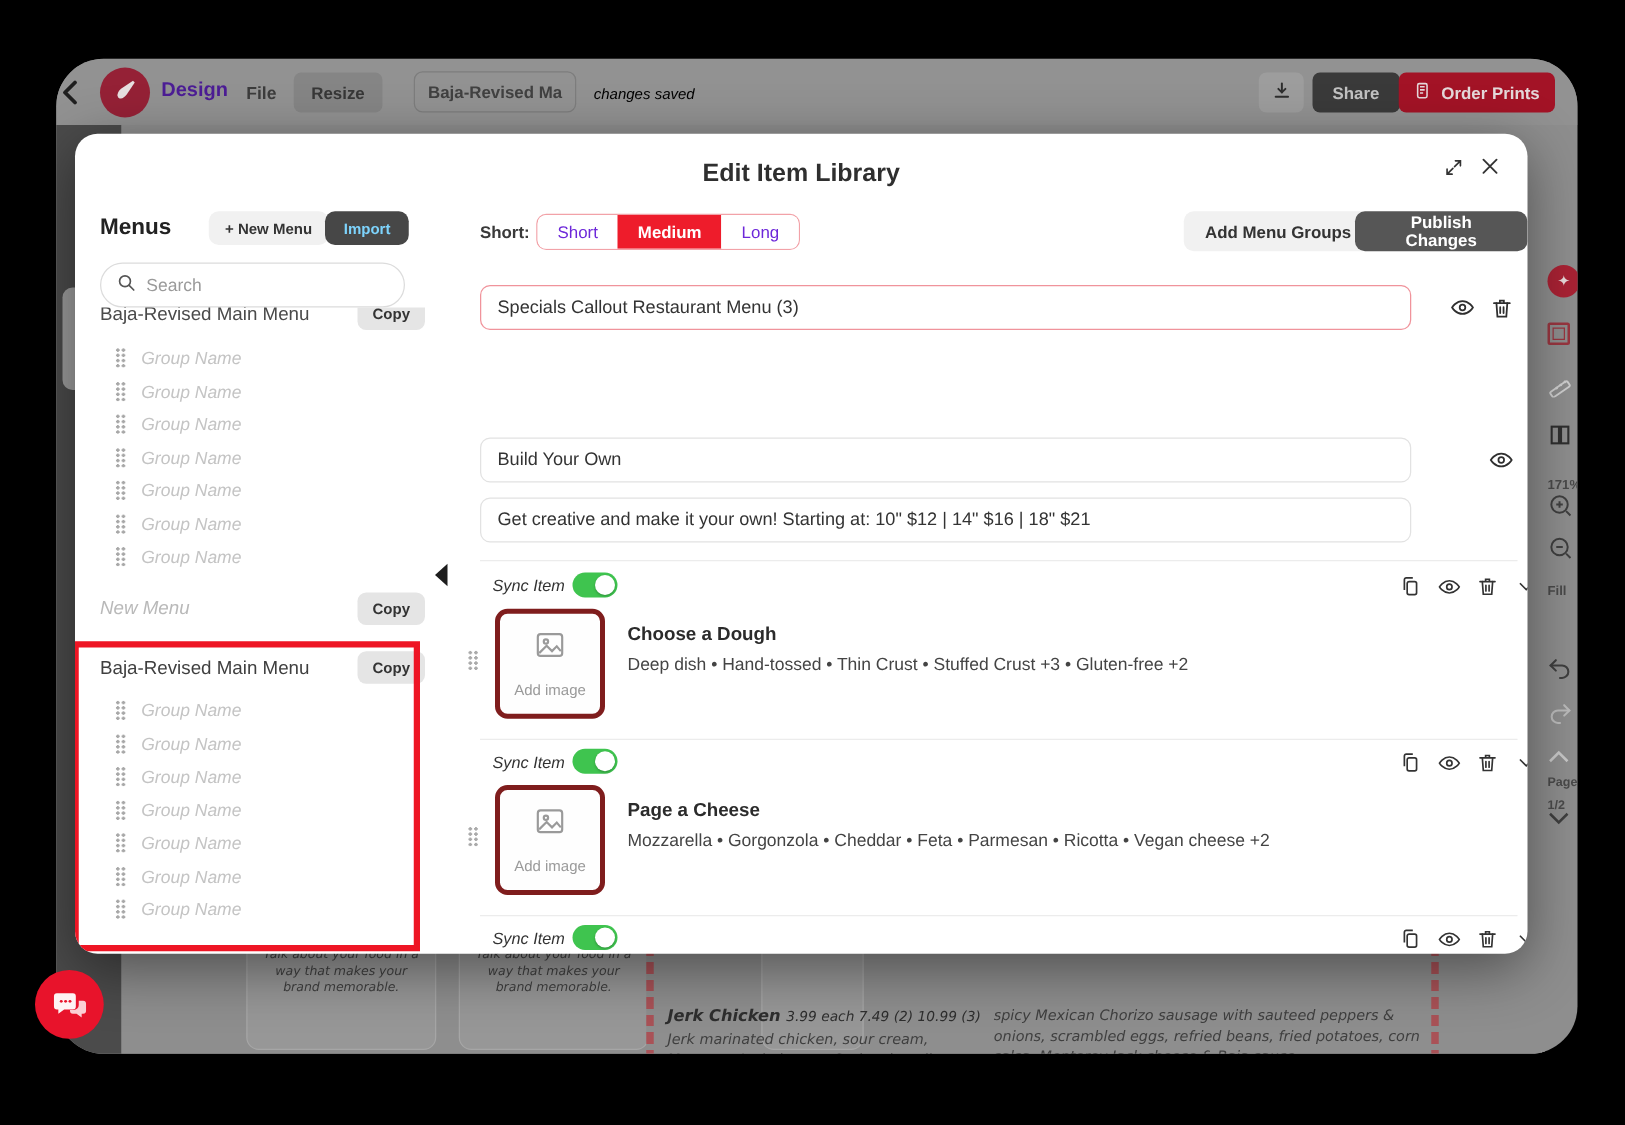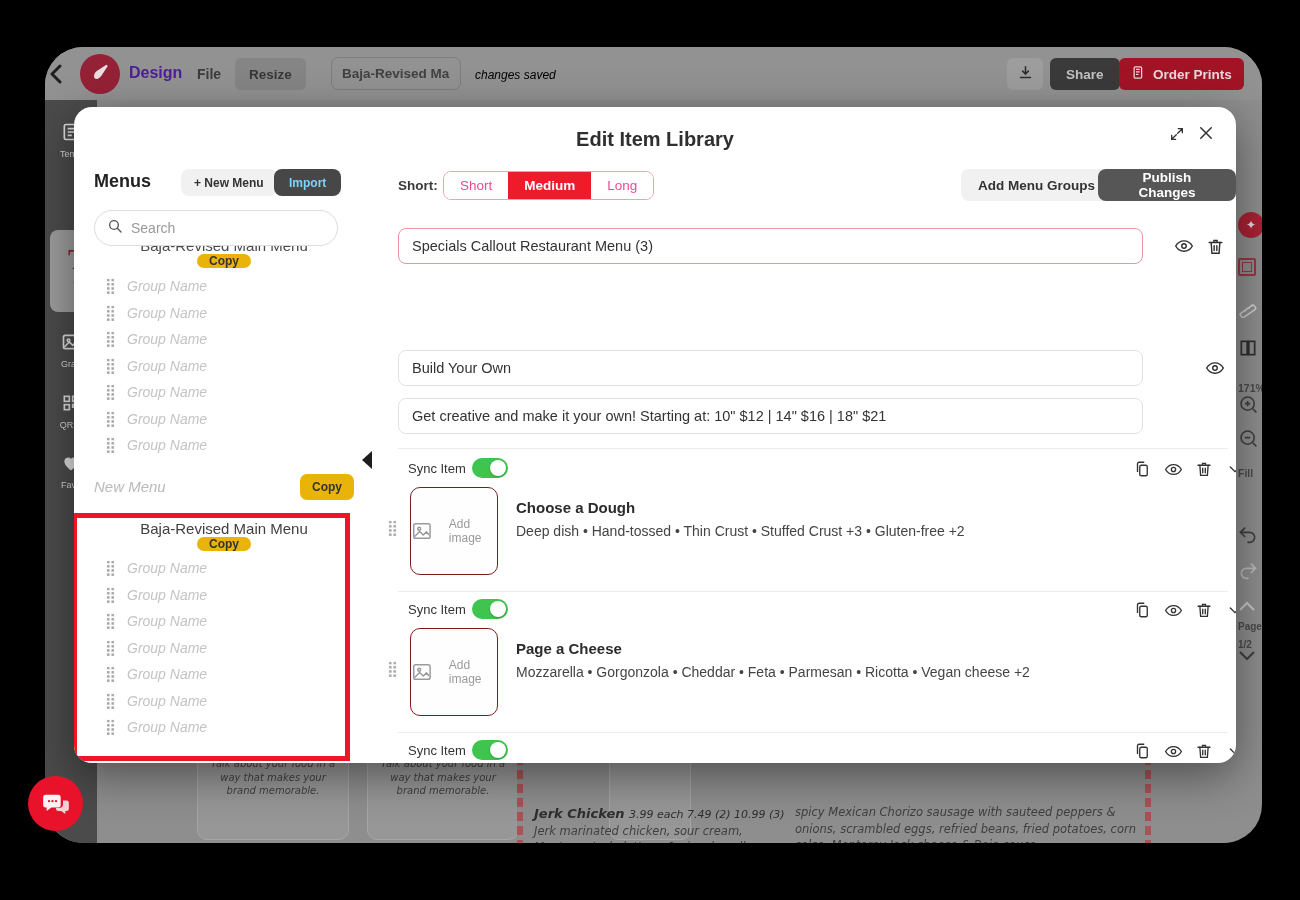--- a/index.html
+++ b/index.html
@@ -38,71 +38,71 @@
 
   
   .canvas-art { position:absolute; left:52px; top:53px; right:26px; bottom:0; background:#8e8e8e; }
   .design-card { position:absolute; background:#979797; border:1px solid #a6a6a6; border-radius:10px; height:140px; top:600px; }
   .hand { font-family:"DejaVu Sans",sans-serif; font-style:italic; color:#3f3f3f; }
   .perf-strip { position:absolute; top:600px; bottom:0; width:6px;
     background:repeating-linear-gradient(to bottom,#a95257 0 9px, #8e8e8e 9px 14px); }
   .master-label { position:absolute; font-size:11px; color:#b5b5b5; white-space:nowrap; }
 
   
-  .modal { position:absolute; left:29px; top:60px; width:1162px; height:656px; background:#fff; border-radius:18px; box-shadow:0 12px 46px rgba(0,0,0,.45); z-index:5; overflow:hidden; }
+  .modal { position:absolute; left:15px; top:60px; width:1162px; height:656px; background:#fff; border-radius:18px; box-shadow:0 12px 46px rgba(0,0,0,.45); z-index:5; overflow:hidden; }
   .modal-title { position:absolute; left:0; top:21px; width:100%; text-align:center; font-size:20px; font-weight:bold; color:#2f2f2f; }
   .icon-btn { background:none; border:none; color:#333; cursor:pointer; display:flex; align-items:center; justify-content:center; padding:0; }
   .modal-expand { position:absolute; right:48px; top:16px; width:22px; height:22px; }
   .modal-close { position:absolute; right:18px; top:14px; width:24px; height:24px; }
 
   
   .sb-heading { position:absolute; left:20px; top:64px; font-size:18px; font-weight:bold; color:#222; }
   .btn-pill-light { background:#f1f1f1; border:none; border-radius:8px; font-size:12px; font-weight:bold; color:#333; }
   .btn-pill-dark { background:#474747; border:none; border-radius:8px; font-size:12px; font-weight:bold; color:#7dd3fc; }
   .sb-new-menu { position:absolute; left:107px; top:62px; height:27px; padding:0 13px; }
   .sb-import { position:absolute; left:200px; top:62px; height:27px; padding:0 15px; }
   .sb-search { position:absolute; left:20px; top:103px; width:244px; height:36px; border:1px solid #dcdcdc; border-radius:18px; display:flex; align-items:center; padding:0 12px; gap:8px; color:#8f8f8f; }
   .sb-search input { border:none; outline:none; font-size:14px; color:#333; width:170px; font-family:"Liberation Sans",sans-serif; background:transparent; }
   .sb-search input::placeholder { color:#9a9a9a; }
   .menu-list { position:absolute; left:20px; top:139px; width:260px; height:264px; overflow:hidden; }
-  .menu-head-row { display:flex; align-items:center; justify-content:space-between; height:28px;flex-direction:column; }
+  .menu-head-row { display:flex; align-items:center; justify-content:space-between; height:28px; }
   .menu-head-name { font-size:15px; color:#4a4a4a; }
-  .btn-copy { width:54px; height:26px; background:#eab308; border:none; border-radius:7px; font-size:12px; font-weight:bold; color:#333; }
+  .btn-copy { width:54px; height:26px; background:#e5e5e5; border:none; border-radius:7px; font-size:12px; font-weight:bold; color:#333; }
   .group-row { display:flex; align-items:center; height:26.5px; gap:12px; padding-left:12px; }
   .drag-dots { width:9px; height:16px; background-image:radial-gradient(circle,#a8a8a8 1.2px,transparent 1.4px); background-size:4.5px 4.2px; flex:none; }
   .group-label { font-size:14px; font-style:italic; color:#c4c4c4; }
   .newmenu-row { display:flex; align-items:center; justify-content:space-between; margin-top:14px; height:28px; }
   .newmenu-name { font-size:15px; font-style:italic; color:#b9b9b9; }
   .menu-block2 { position:absolute; left:20px; top:413px; width:260px; }
   .menu2-name { font-size:15px; color:#3f3f3f; }
   .highlight-box { position:absolute; left:-2px; top:406px; width:278px; height:248px; border:5px solid #ee1524; z-index:9; pointer-events:none; }
   .collapse-arrow { position:absolute; left:288px; top:344px; width:0; height:0; border-top:9px solid transparent; border-bottom:9px solid transparent; border-right:10px solid #1d1d1d; }
 
   
   .view-label { position:absolute; left:324px; top:71px; font-size:13.5px; font-weight:bold; color:#3a3a3a; }
   .seg-control { position:absolute; left:369px; top:64px; height:29px; border:1.5px solid #f2a2a8; border-radius:8px; display:flex; overflow:hidden; }
-  .seg { height:100%; display:flex; align-items:center; justify-content:center; font-size:13.5px; color:#ec4899; padding:0 16px; background:#fff; border:none; }
+  .seg { height:100%; display:flex; align-items:center; justify-content:center; font-size:13.5px; color:#6d28d9; padding:0 16px; background:#fff; border:none; }
   .seg.selected { background:#ee1c2b; color:#fff; font-weight:bold; }
   .btn-add-groups { position:absolute; left:887px; top:62px; height:32px; padding:0 17px; font-size:13.5px; }
   .btn-publish { position:absolute; left:1024px; top:62px; height:32px; padding:0 15px; background:#565656; border:none; border-radius:8px; font-size:13.5px; font-weight:bold; color:#fff; }
 
   .text-input { position:absolute; left:324px; width:745px; height:36px; border:1px solid #e2e2e2; border-radius:8px; padding:0 13px; font-size:14.5px; color:#333; font-family:"Liberation Sans",sans-serif; outline:none; background:#fff; }
   .text-input::placeholder { color:#ababab; }
   .input-red { border:1.5px solid #f0939b; }
   .inline-icon { position:absolute; width:22px; height:22px; color:#2f2f2f; }
 
   .divider { position:absolute; left:324px; width:830px; height:1px; background:#ececec; }
 
-  .sync-label { position:absolute; font-size:13px; color:#333; }
+  .sync-label { position:absolute; font-size:13px; color:#333;font-style:italic; }
   .toggle { position:absolute; width:36px; height:20px; background:#3fc44f; border-radius:10px; border:none; }
   .toggle::after { content:""; position:absolute; right:2px; top:2px; width:16px; height:16px; background:#fff; border-radius:50%; box-shadow:0 1px 2px rgba(0,0,0,.25); }
   .row-icons { position:absolute; display:flex; gap:11px; align-items:center; color:#2f2f2f; }
   .row-icons .icon-btn { width:20px; height:20px; }
 
-  .add-image-box { position:absolute; width:88px; height:88px; border:1px solid #7f1d1d; border-radius:10px; background:#fefefe; display:flex; flex-direction:row; align-items:center; justify-content:center; gap:16px; color:#9a9a9a; }
+  .add-image-box { position:absolute; width:88px; height:88px; border:4px solid #7f1d1d; border-radius:10px; background:#fefefe; display:flex; flex-direction:column; align-items:center; justify-content:center; gap:16px; color:#9a9a9a; }
   .add-image-box span { font-size:12px; color:#9a9a9a; }
   .item-drag { position:absolute; width:9px; height:16px; background-image:radial-gradient(circle,#aaa 1.2px,transparent 1.4px); background-size:4.5px 4.2px; }
   .item-title { position:absolute; font-size:15px; font-weight:bold; color:#2b2b2b; }
   .item-desc { position:absolute; font-size:14px; color:#444; }
 
   
   .back-chevron { position:absolute; left:49px; top:64px; z-index:6; color:#1f1f1f; }
   .chat-fab { position:absolute; left:28px; top:776px; width:55px; height:55px; border-radius:50%; background:#e8132b; z-index:20; border:none; display:flex; align-items:center; justify-content:center; color:#fff; }
 </style>
 </head>

